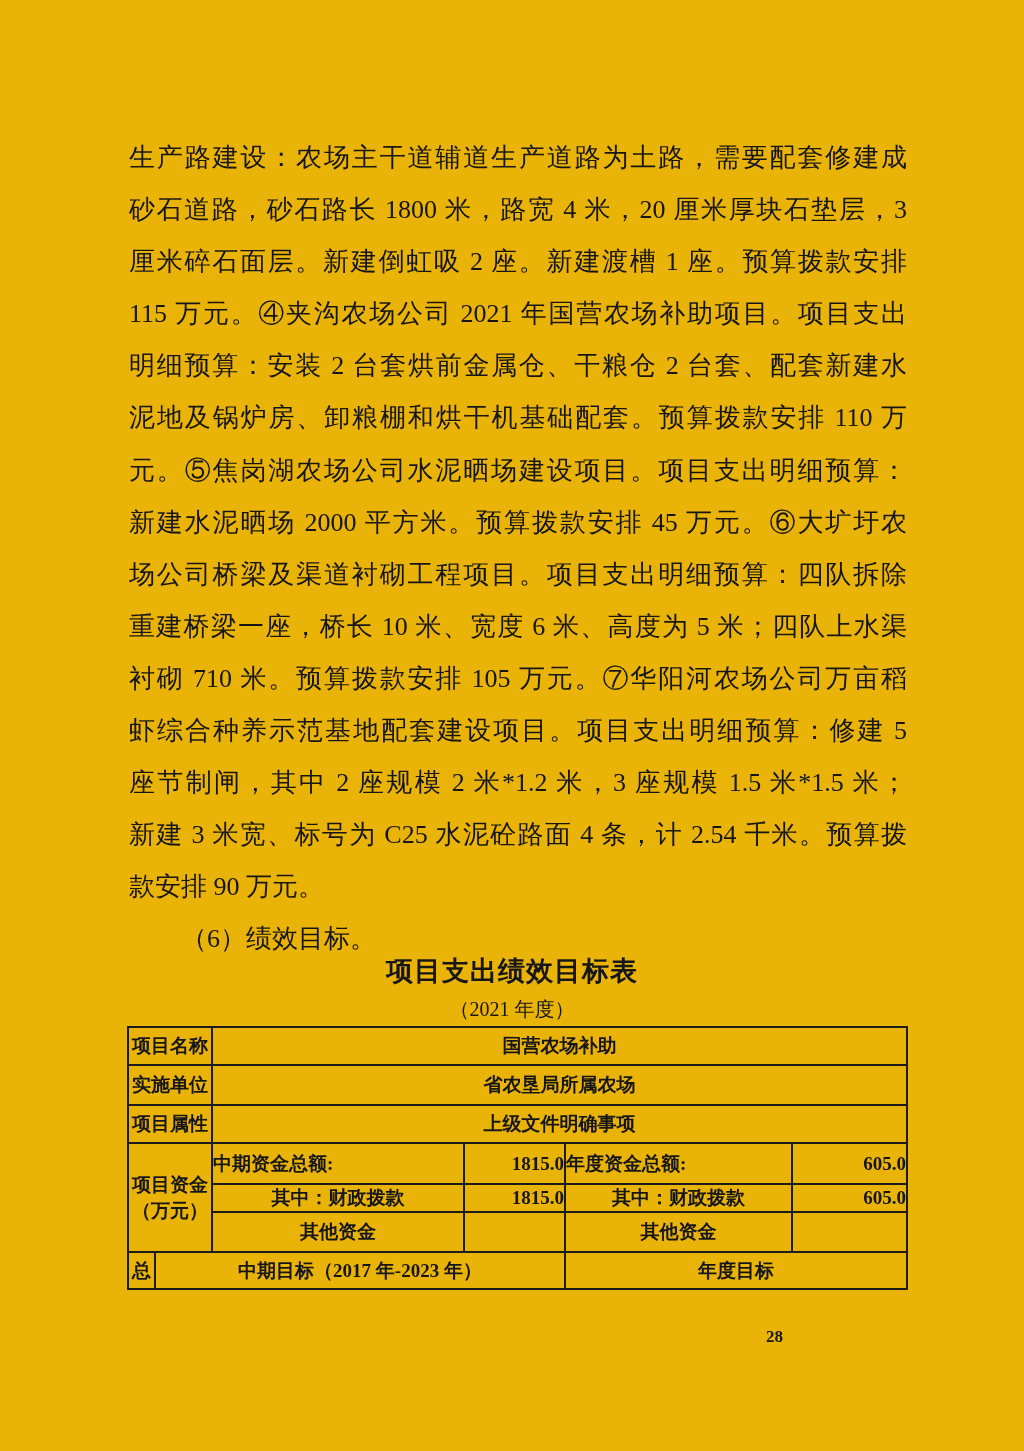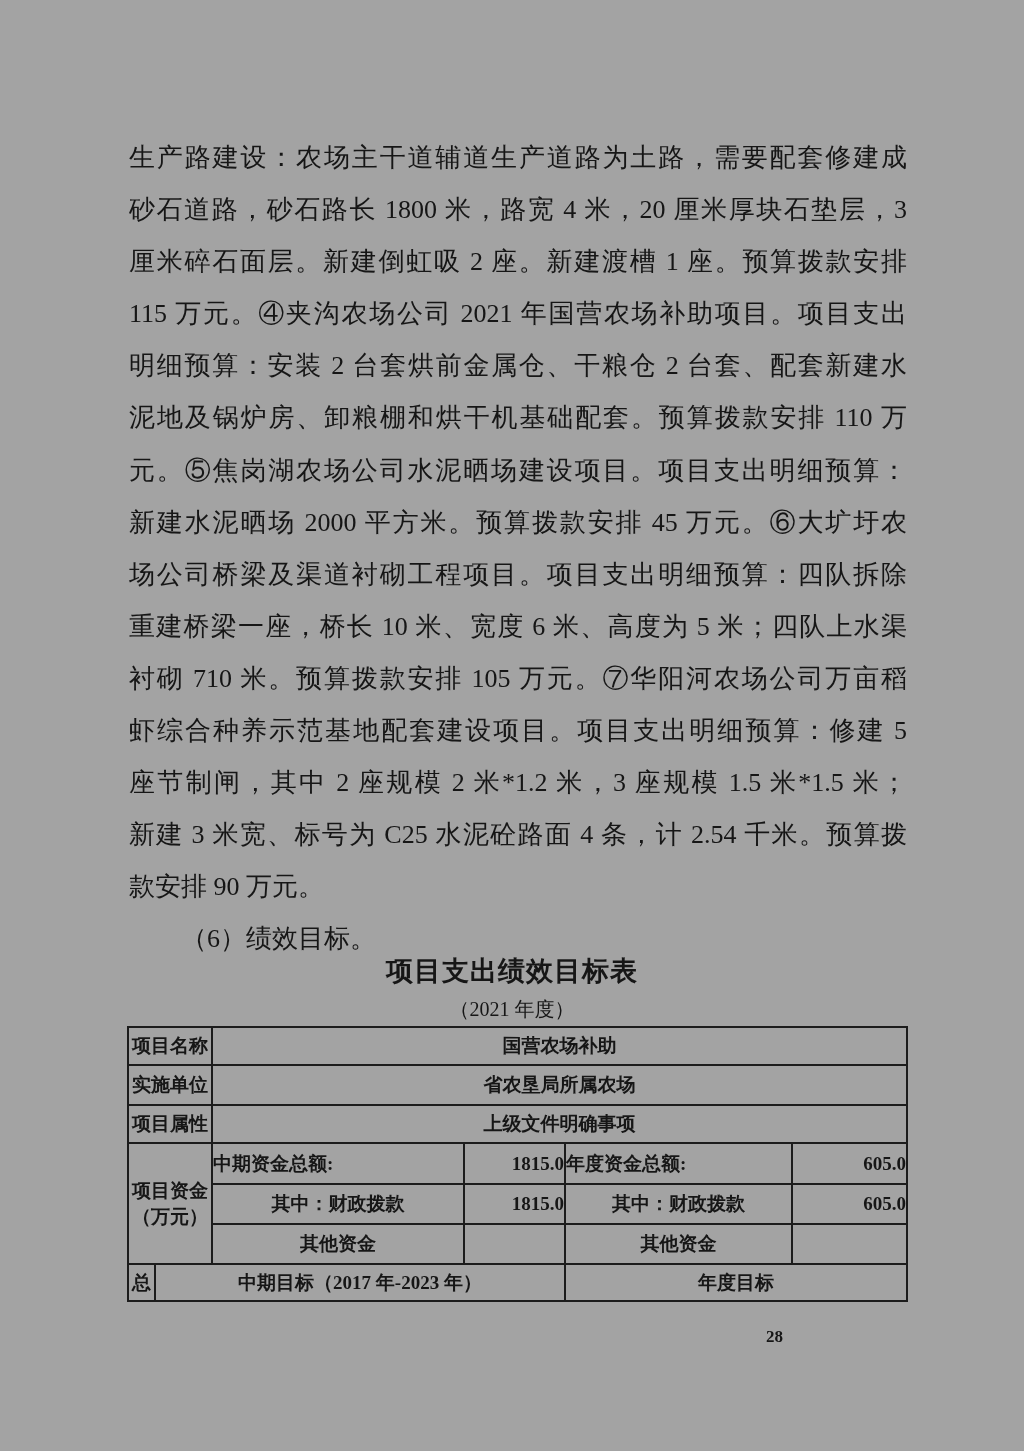--- a/index.html
+++ b/index.html
@@ -1,19 +1,19 @@
 <!DOCTYPE html>
 <html><head>
 <meta charset="utf-8">
 <style>
   html,body{margin:0;padding:0;}
   .page{
     position:relative;
     width:1024px;height:1451px;
-    background:#a3a3a3;
+    background:#eab308;
     color:#161616;
     font-family:"Liberation Serif","DejaVu Serif",serif;
     overflow:hidden;
   }
   
   .body-text{
     position:absolute;
     left:129px;top:132px;width:778px;
   }
   .bline{
@@ -127,21 +127,21 @@
     <tr style="height:41px">
       <td colspan="2" rowspan="3" class="rowlabel funds-label">
         <span>项目资金</span>
         <span>（万元）</span>
       </td>
       <td class="c-left">中期资金总额:</td>
       <td class="c-right">1815.0</td>
       <td class="c-left">年度资金总额:</td>
       <td class="c-right">605.0</td>
     </tr>
-    <tr style="height:40px">
+    <tr style="height:28px">
       <td class="c-center">其中：财政拨款</td>
       <td class="c-right">1815.0</td>
       <td class="c-center">其中：财政拨款</td>
       <td class="c-right">605.0</td>
     </tr>
     <tr style="height:40px">
       <td class="c-center">其他资金</td>
       <td class="c-right"></td>
       <td class="c-center">其他资金</td>
       <td class="c-right"></td>

